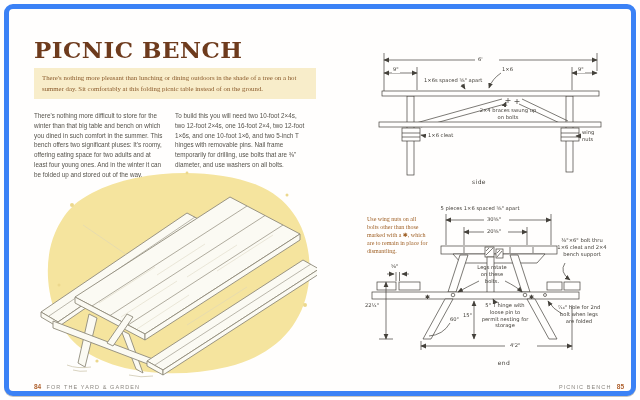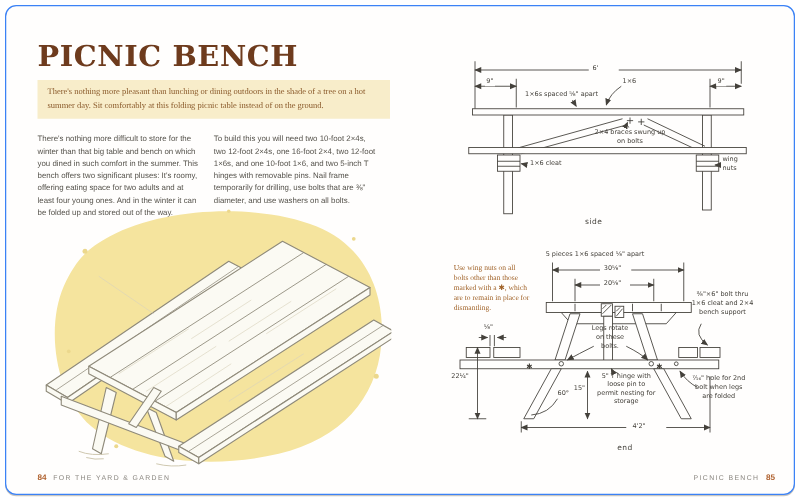--- a/index.html
+++ b/index.html
@@ -1,19 +1,19 @@
 <!DOCTYPE html>
 <html><head>
 <meta charset="utf-8">
 <style>
   html,body{margin:0;padding:0;background:#fff;}
   #stage{position:relative;width:640px;height:400px;background:#fff;overflow:hidden;
          font-family:"Liberation Sans",sans-serif;}
   #book{position:absolute;left:4px;top:4px;right:4px;bottom:4px;background:#fffefd;
-        border:1px solid #3b82f6;border-radius:9px;box-shadow:0 1px 0 #c9c6c0;padding-left:32px;}
+        border:5px solid #3b82f6;border-radius:9px;box-shadow:0 1px 0 #c9c6c0;padding-left:32px;}
   .page{position:absolute;top:0;width:320px;height:400px;}
   #page-left{left:0;}
   #page-right{left:320px;}
 
   
   .title{position:absolute;left:25px;top:29px;font:bold 23px/1 "DejaVu Serif",serif;
          color:#6e3b1d;letter-spacing:.5px;}
   .intro{position:absolute;left:25px;top:59px;width:266px;background:#f8edca;
          padding:5px 8px;font:6.8px/1.55 "Liberation Serif",serif;color:#8a5a2b;}
   .bodycol{position:absolute;top:102px;width:131px;font:6.3px/1.55 "Liberation Sans",sans-serif;

